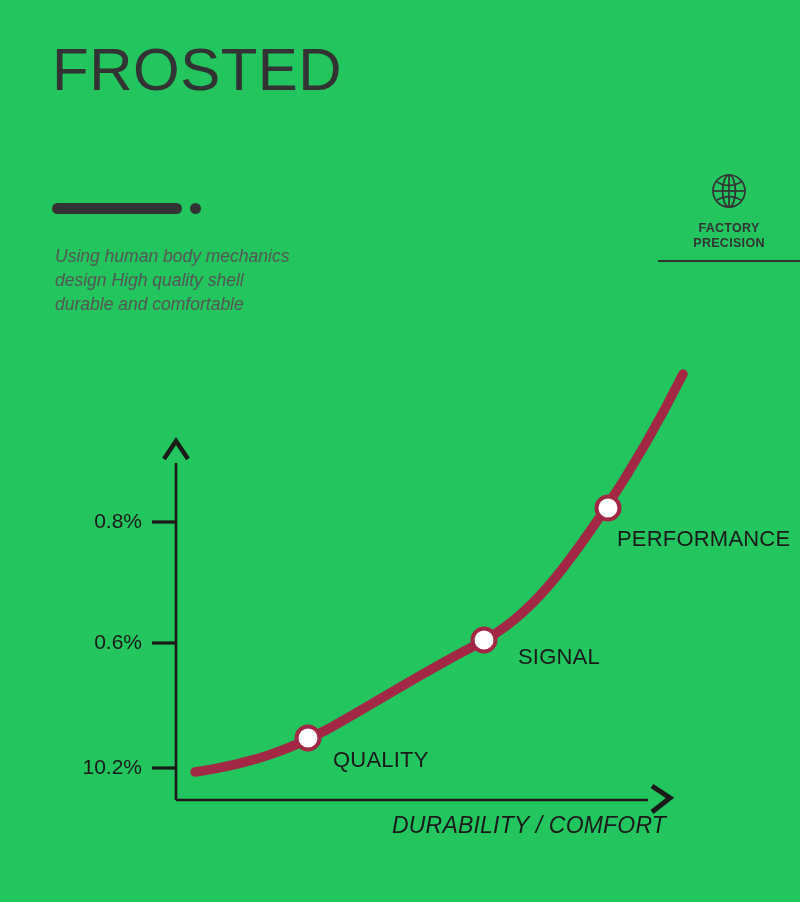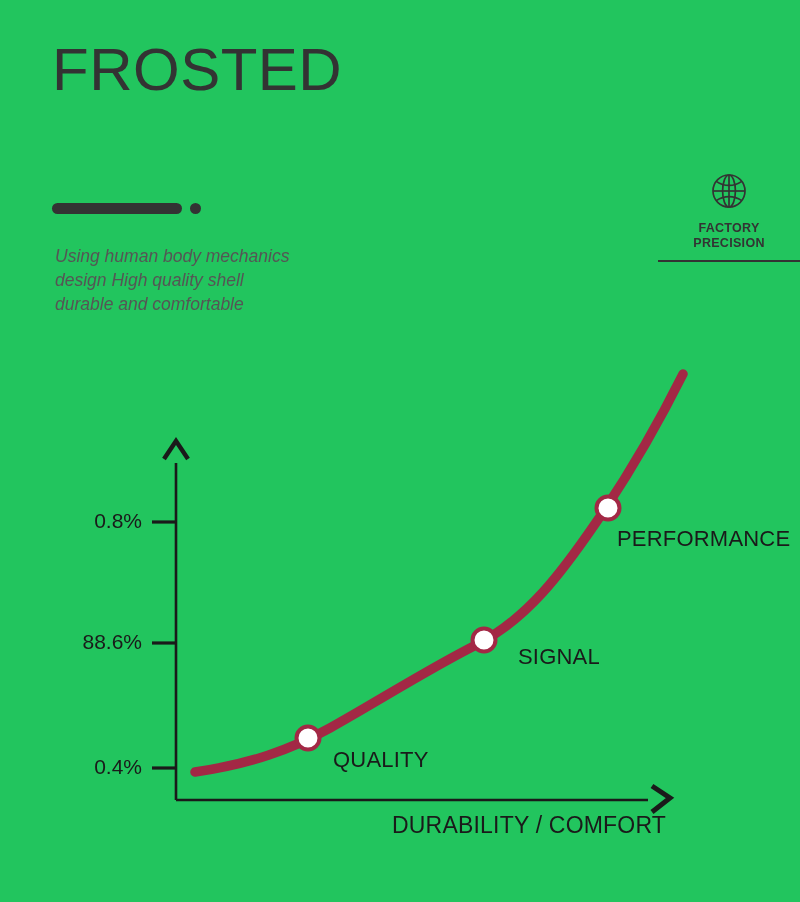--- a/index.html
+++ b/index.html
@@ -119,20 +119,21 @@
     white-space: nowrap;
   }
   #x-axis-title {
     position: absolute;
     left: 392px;
     top: 812px;
     font-size: 23px;
     letter-spacing: 0.2px;
     color: #1a1a1a;
     white-space: nowrap;
+    font-style: italic;
   }
 </style>
 </head>
 <body>
 
 <div id="page">
 
   <div id="header-block">
     <div class="title-line">FROSTED</div>
   </div>
@@ -194,22 +195,22 @@
       <g>
         <circle cx="484" cy="640" r="11.5" fill="#ffffff" stroke="#A32845" stroke-width="4"></circle>
       </g>
       <g>
         <circle cx="608" cy="508" r="11.5" fill="#ffffff" stroke="#A32845" stroke-width="4"></circle>
       </g>
     </svg>
 
     
     <div class="axis-tick-label" style="left:52px; top:509px;">0.8%</div>
-    <div class="axis-tick-label" style="left:52px; top:630px;">88.6%</div>
-    <div class="axis-tick-label" style="left:52px; top:755px;">0.4%</div>
+    <div class="axis-tick-label" style="left:52px; top:630px;">0.6%</div>
+    <div class="axis-tick-label" style="left:52px; top:755px;">10.2%</div>
 
     
     <div class="point-label" style="left:333px; top:747px;">QUALITY</div>
     <div class="point-label" style="left:518px; top:644px;">SIGNAL</div>
     <div class="point-label" style="left:617px; top:526px;text-align:center;">PERFORMANCE</div>
 
     
     <div id="x-axis-title">DURABILITY / COMFORT</div>
   </div>
 

